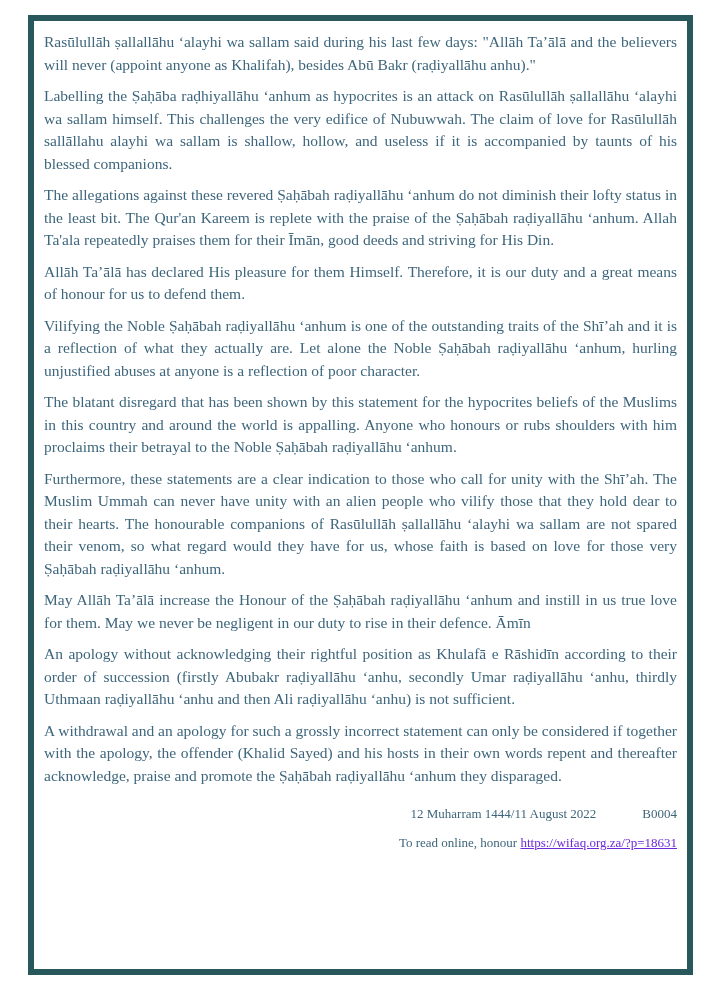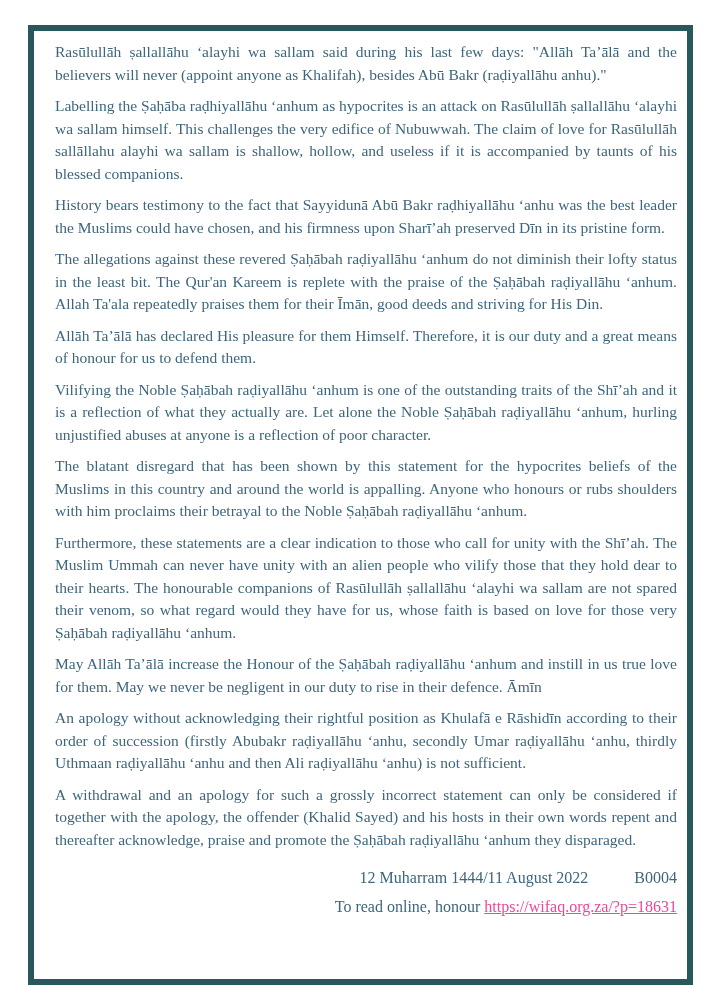--- a/index.html
+++ b/index.html
@@ -9,65 +9,64 @@
   }
   body {
     width: 703px;
     height: 989px;
     position: relative;
     font-family: "Liberation Serif", serif;
   }
   .document-frame {
     position: absolute;
     left: 28px;
-    top: 25px;
+    top: 15px;
     width: 665px;
     height: 960px;
     box-sizing: border-box;
     border: 6px solid #29585c;
-    padding: 10px 10px 0 21px;
+    padding: 10px 10px 0 10px;
     color: #3d657b;
     overflow: hidden;
     background: #ffffff;
   }
   p.body-paragraph {
     margin: 0 0 9px 0;
     font-size: 15.5px;
     line-height: 22.5px;
     text-align: justify;
     text-justify: inter-word;
   }
   .footer {
     margin-top: 16px;
-    font-size: 16px;
+    font-size: 13px;
     line-height: 22px;
   }
   .footer-row1 {
     display: flex;
     justify-content: flex-end;
     align-items: baseline;
     gap: 46px;
   }
   .footer-row2 {
     text-align: right;
     margin-top: 7px;
   }
   .read-online-link {
-    color: #ec4899;
+    color: #6d28d9;
     cursor: pointer;
   }
 </style>
 </head>
 <body>
 
 <div class="document-frame">
 
   <p class="body-paragraph">Rasūlullāh ṣallallāhu ‘alayhi wa sallam said during his last few days: "Allāh Ta’ālā and the believers will never (appoint anyone as Khalifah), besides Abū Bakr (raḍiyallāhu anhu)."</p>
   <p class="body-paragraph">Labelling the Ṣaḥāba raḍhiyallāhu ‘anhum as hypocrites is an attack on Rasūlullāh ṣallallāhu ‘alayhi wa sallam himself. This challenges the very edifice of Nubuwwah. The claim of love for Rasūlullāh sallāllahu alayhi wa sallam is shallow, hollow, and useless if it is accompanied by taunts of his blessed companions.</p>
-  <p class="body-paragraph">History bears testimony to the fact that Sayyidunā Abū Bakr raḍhiyallāhu ‘anhu was the best leader the Muslims could have chosen, and his firmness upon Sharī’ah preserved Dīn in its pristine form.</p>
   <p class="body-paragraph">The allegations against these revered Ṣaḥābah raḍiyallāhu ‘anhum do not diminish their lofty status in the least bit. The Qur'an Kareem is replete with the praise of the Ṣaḥābah raḍiyallāhu ‘anhum. Allah Ta'ala repeatedly praises them for their Īmān, good deeds and striving for His Din.</p>
   <p class="body-paragraph">Allāh Ta’ālā has declared His pleasure for them Himself. Therefore, it is our duty and a great means of honour for us to defend them.</p>
   <p class="body-paragraph">Vilifying the Noble Ṣaḥābah raḍiyallāhu ‘anhum is one of the outstanding traits of the Shī’ah and it is a reflection of what they actually are. Let alone the Noble Ṣaḥābah raḍiyallāhu ‘anhum, hurling unjustified abuses at anyone is a reflection of poor character.</p>
   <p class="body-paragraph">The blatant disregard that has been shown by this statement for the hypocrites beliefs of the Muslims in this country and around the world is appalling. Anyone who honours or rubs shoulders with him proclaims their betrayal to the Noble Ṣaḥābah raḍiyallāhu ‘anhum.</p>
   <p class="body-paragraph">Furthermore, these statements are a clear indication to those who call for unity with the Shī’ah. The Muslim Ummah can never have unity with an alien people who vilify those that they hold dear to their hearts. The honourable companions of Rasūlullāh ṣallallāhu ‘alayhi wa sallam are not spared their venom, so what regard would they have for us, whose faith is based on love for those very Ṣaḥābah raḍiyallāhu ‘anhum.</p>
   <p class="body-paragraph">May Allāh Ta’ālā increase the Honour of the Ṣaḥābah raḍiyallāhu ‘anhum and instill in us true love for them. May we never be negligent in our duty to rise in their defence. Āmīn</p>
   <p class="body-paragraph">An apology without acknowledging their rightful position as Khulafā e Rāshidīn according to their order of succession (firstly Abubakr raḍiyallāhu ‘anhu, secondly Umar raḍiyallāhu ‘anhu, thirdly Uthmaan raḍiyallāhu ‘anhu and then Ali raḍiyallāhu ‘anhu) is not sufficient.</p>
   <p class="body-paragraph">A withdrawal and an apology for such a grossly incorrect statement can only be considered if together with the apology, the offender (Khalid Sayed) and his hosts in their own words repent and thereafter acknowledge, praise and promote the Ṣaḥābah raḍiyallāhu ‘anhum they disparaged.</p>
 
   <div class="footer">

